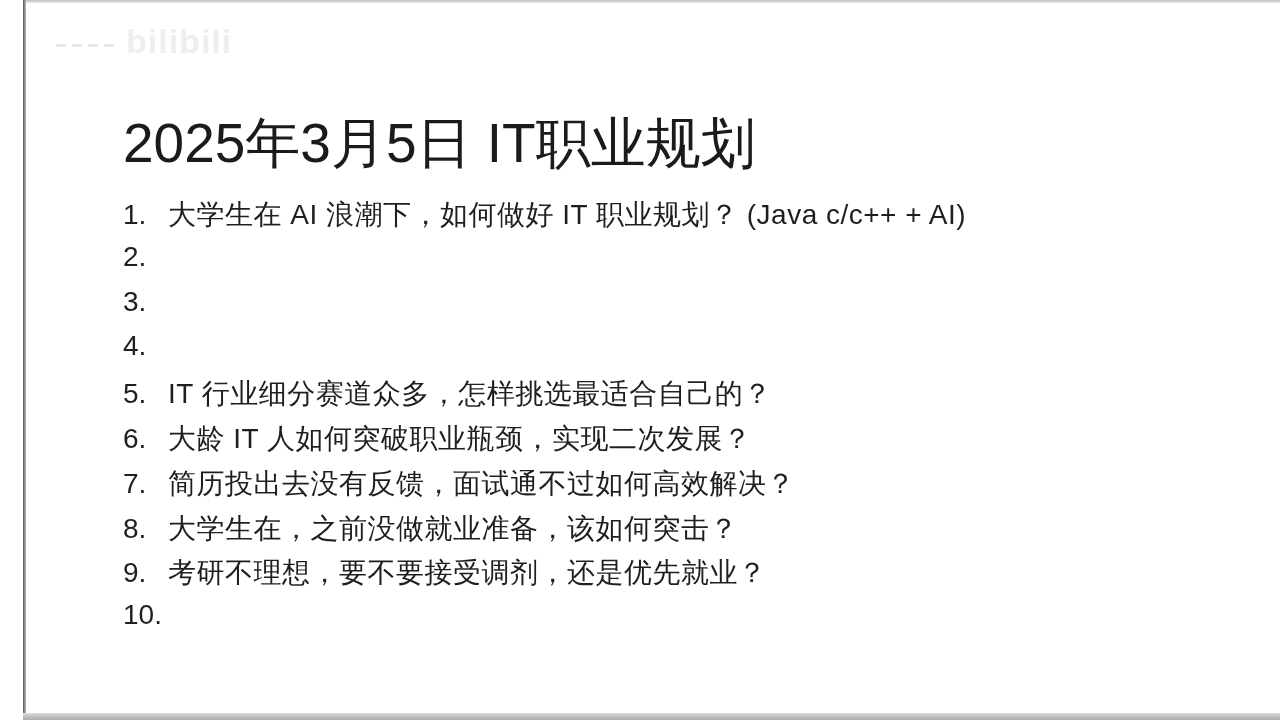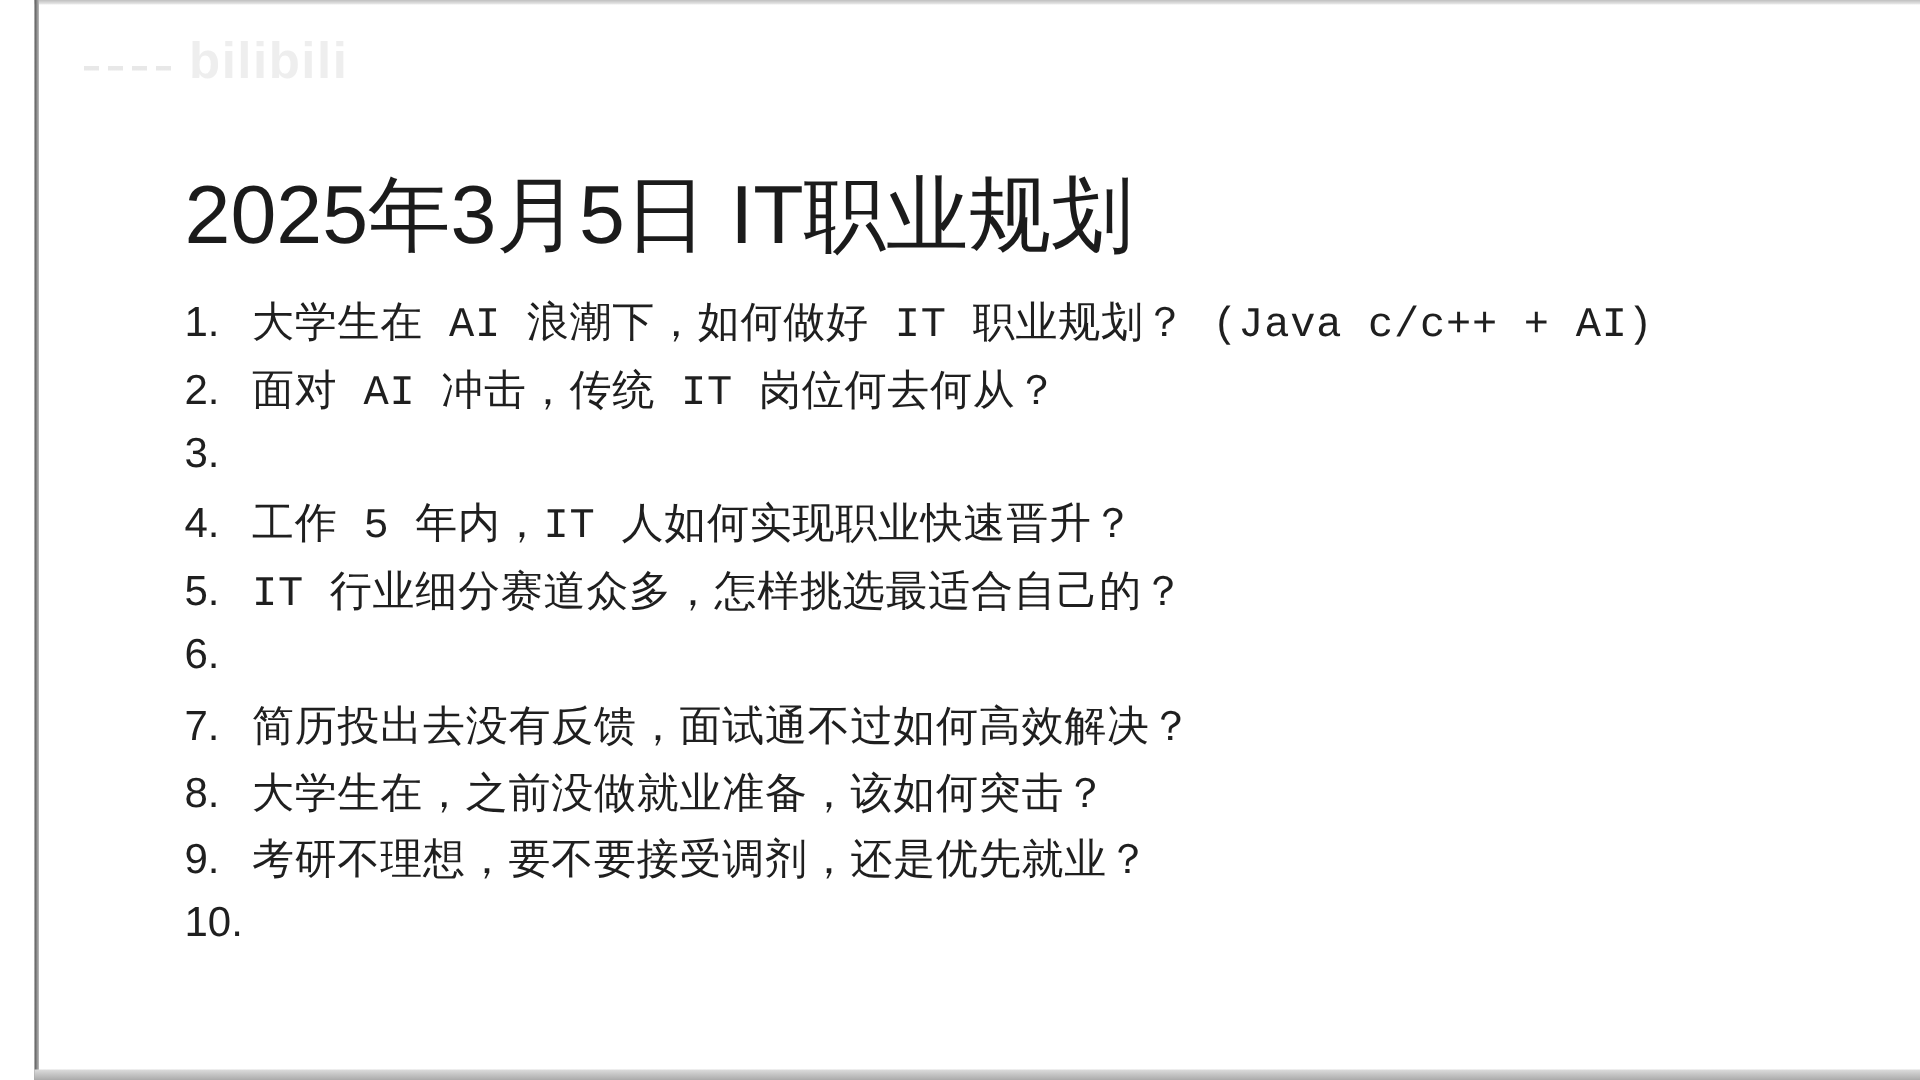--- a/index.html
+++ b/index.html
@@ -85,21 +85,20 @@
     white-space: nowrap;
   }
   .topic-list .num {
     display: inline-block;
     width: 45px;
     flex: 0 0 45px;
     color: #1f1f1f;
   }
   .topic-list .txt {
     letter-spacing: 0.5px;
-    font-family: Liberation Mono, monospace;
   }
 </style>
 </head>
 <body>
 
 <div class="stage">
 
   <div class="edge-top"></div>
   <div class="edge-left"></div>
   <div class="edge-right"></div>
@@ -110,35 +109,34 @@
 
   <h1 class="slide-title">2025年3月5日 IT职业规划</h1>
 
   <ol class="topic-list">
     <li>
       <span class="num">1.</span>
       <span class="txt">大学生在 AI 浪潮下，如何做好 IT 职业规划？ (Java c/c++ + AI)</span>
     </li>
     <li>
       <span class="num">2.</span>
-      <span class="txt">面对 AI 冲击，传统 IT 岗位何去何从？</span>
     </li>
     <li>
       <span class="num">3.</span>
     </li>
     <li>
       <span class="num">4.</span>
-      <span class="txt">工作 5 年内，IT 人如何实现职业快速晋升？</span>
     </li>
     <li>
       <span class="num">5.</span>
       <span class="txt">IT 行业细分赛道众多，怎样挑选最适合自己的？</span>
     </li>
     <li>
       <span class="num">6.</span>
+      <span class="txt">大龄 IT 人如何突破职业瓶颈，实现二次发展？</span>
     </li>
     <li>
       <span class="num">7.</span>
       <span class="txt">简历投出去没有反馈，面试通不过如何高效解决？</span>
     </li>
     <li>
       <span class="num">8.</span>
       <span class="txt">大学生在，之前没做就业准备，该如何突击？</span>
     </li>
     <li>

